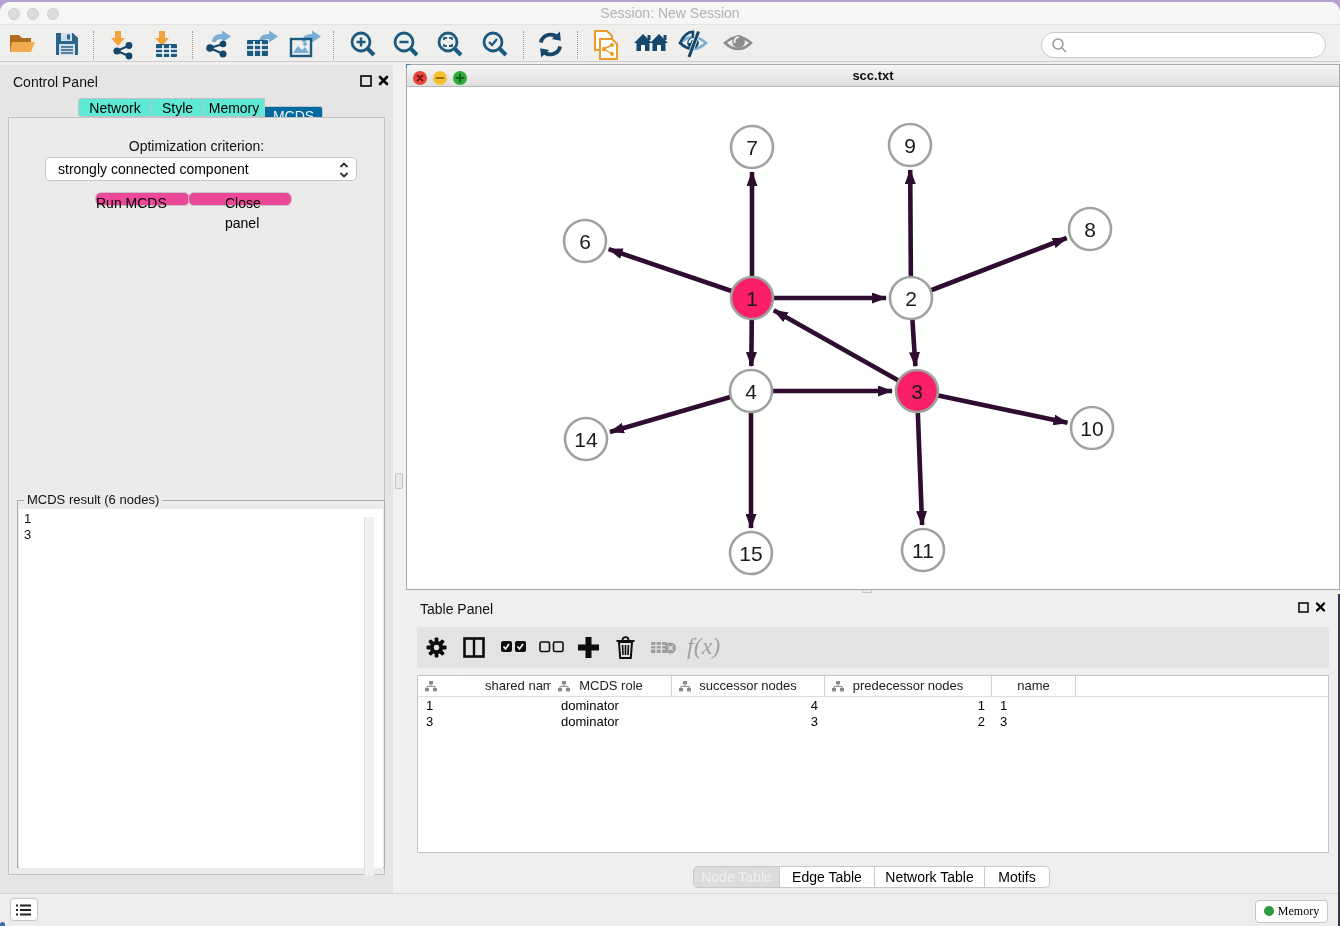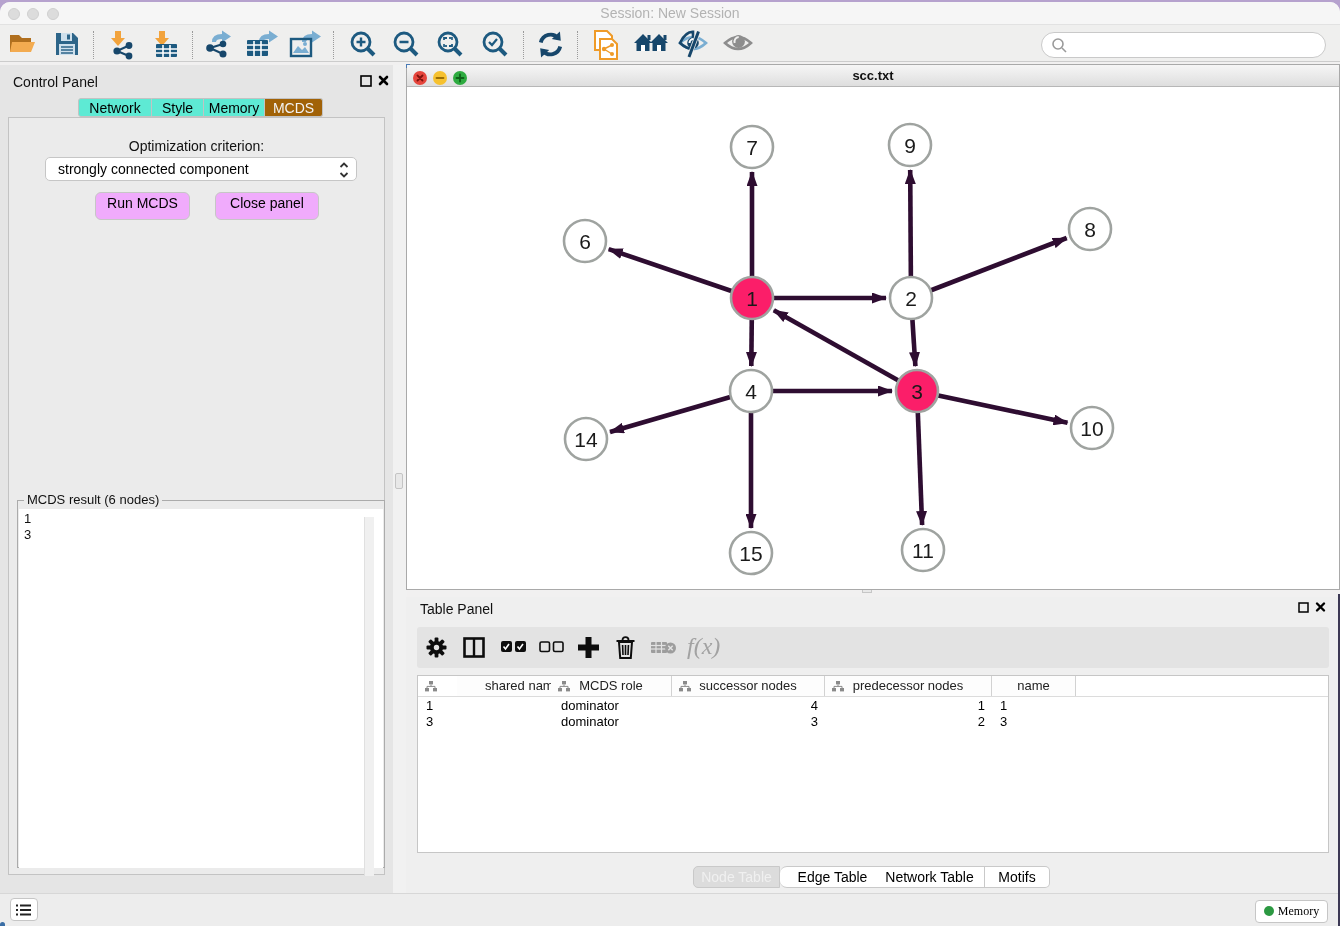--- a/index.html
+++ b/index.html
@@ -16,21 +16,21 @@
 .tbi{position:absolute;top:5px;}
 #search{position:absolute;left:1041px;top:7px;width:285px;height:26px;background:#fff;border:1px solid #c9c9c9;border-radius:13px;}
 
 #cpanel{position:absolute;left:0;top:63px;width:393px;height:828px;background:#e5e5e5;}
 #cpanel .hdr{position:absolute;left:13px;top:9px;font-size:14px;color:#111;}
 .tabrow{position:absolute;font-size:14px;color:#000;}
 .tab{position:absolute;top:0;height:19px;background:#5eead4;border:1px solid #c3c3c3;border-left:none;text-align:center;line-height:18px;}
 #card{position:absolute;left:8px;top:52px;width:377px;height:758px;background:#ebebeb;border:1px solid #c3c3c3;}
 #optlabel{position:absolute;left:0;top:20px;width:100%;text-align:center;font-size:14px;color:#111;}
 #dropdown{position:absolute;left:36px;top:39px;width:312px;height:24px;background:#fff;border:1px solid #c6c6c6;border-radius:5px;font-size:14px;line-height:22px;padding-left:12px;color:#000;}
-.btn{position:absolute;top:74px;height:28px;background:#f0abfc;border:1px solid #c6c6c6;border-radius:6px;font-size:14px;text-align:center;line-height:20px;}
+.btn{position:absolute;top:74px;height:14px;background:#ec4899;border:1px solid #c6c6c6;border-radius:6px;font-size:14px;text-align:left;line-height:20px;}
 #mcdsgroup{position:absolute;left:8px;top:382px;width:368px;height:368px;border:1px solid #ababab;}
 #mcdslabel{position:absolute;left:6px;top:-9px;background:#ebebeb;padding:0 3px;font-size:13px;color:#111;}
 #mcdstext{position:absolute;left:1px;top:8px;width:364px;height:359px;background:#fff;font-size:13px;color:#111;padding:2px 0 0 5px;line-height:16px;}
 #mcdsscroll{position:absolute;right:9px;top:8px;width:10px;height:359px;background:#f0f0f0;border-left:1px solid #e0e0e0;}
 
 #vdiv{position:absolute;left:393px;top:63px;width:14px;height:828px;background:#f1f1f1;}
 
 #netwin{position:absolute;left:406px;top:62px;width:934px;height:526px;background:#fff;border:1px solid #a9a9a9;padding-left:8px;}
 #nettitle{position:absolute;left:0;top:0;width:100%;height:22px;background:linear-gradient(#f6f6f6,#dedede);border-bottom:1px solid #b7b7b7;}
 #nettitle .t{position:absolute;width:100%;text-align:center;top:3px;font-size:13px;font-weight:bold;color:#111;}
@@ -218,32 +218,32 @@
   <div id="cpanel">
     <div class="hdr">Control Panel</div>
     <svg width="30" height="14" style="left:360px;top:9px;" viewBox="0 0 30 14">
         <rect x="1" y="2" width="10" height="10" fill="none" stroke="#000" stroke-width="1.6"></rect>
         <path d="M20 3 L27 10 M27 3 L20 10" stroke="#000" stroke-width="2.6" stroke-linecap="round"></path>
       </svg>
     <div class="tabrow" style="left:0;top:33px;">
       <div class="tab" style="left:78px;width:74px;border-left:1px solid #c3c3c3;border-radius:3px 0 0 3px;">Network</div>
       <div class="tab" style="left:152px;width:52px;">Style</div>
       <div class="tab" style="left:204px;width:61px;">Memory</div>
-      <div class="tab" style="left:265px;width:58px;background:#a16207;color:#f2f2f2;border-radius:0 3px 3px 0;">MCDS</div>
+      <div class="tab" style="left:265px;width:58px;background:#0369a1;color:#f2f2f2;border-radius:0 3px 3px 0;margin-top:8px;">MCDS</div>
     </div>
     <div id="card">
       <div id="dropdown">strongly connected component
         <svg width="10" height="16" style="right:7px;top:4px;left:auto;" viewBox="0 0 10 16">
             <path d="M1.5 5 L5 1.5 L8.5 5" fill="none" stroke="#333" stroke-width="1.8"></path>
             <path d="M1.5 11 L5 14.5 L8.5 11" fill="none" stroke="#333" stroke-width="1.8"></path>
           </svg>
       </div>
       <div id="optlabel">Optimization criterion:</div>
       <div class="btn" style="left:86px;width:95px;">Run MCDS</div>
-      <div class="btn" style="left:206px;width:104px;">Close panel</div>
+      <div class="btn" style="left:179px;width:104px;padding-left:36px;">Close panel</div>
       <div id="mcdsgroup">
         <div id="mcdslabel">MCDS result (6 nodes)</div>
         <div id="mcdstext">1<br>3<div id="mcdsscroll"></div></div>
       </div>
     </div>
   </div>
   <div id="vdiv"></div>
   <div style="position:absolute;left:395px;top:471px;width:8px;height:16px;background:#e8e8e8;border:1px solid #c4c4c4;border-radius:2px;"></div>
   <div style="position:absolute;left:862px;top:585px;width:10px;height:6px;background:#e8e8e8;border:1px solid #c6c6c6;"></div>
   <div style="position:absolute;left:1338px;top:592px;width:2px;height:334px;background:#3c3854;z-index:9;"></div>
@@ -437,21 +437,21 @@
       <div class="trow" style="left:407px;top:22px;width:160px;text-align:right;">1</div>
       <div class="trow" style="left:582px;top:22px;">1</div>
       <div class="trow" style="left:8px;top:38px;">3</div>
       <div class="trow" style="left:143px;top:38px;">dominator</div>
       <div class="trow" style="left:254px;top:38px;width:146px;text-align:right;">3</div>
       <div class="trow" style="left:407px;top:38px;width:160px;text-align:right;">2</div>
       <div class="trow" style="left:582px;top:38px;">3</div>
     </div>
     <div class="btabs">
       <div class="btab" style="left:287px;width:87px;background:#dcdcdc;color:#f0f0f0;border-left:1px solid #c9c9c9;border-radius:5px 0 0 5px;">Node Table</div>
-      <div class="btab" style="left:374px;width:106px;border-radius:7px;">Edge Table</div>
+      <div class="btab" style="left:374px;width:95px;">Edge Table</div>
       <div class="btab" style="left:469px;width:110px;">Network Table</div>
       <div class="btab" style="left:579px;width:65px;border-radius:0 5px 5px 0;">Motifs</div>
     </div>
   </div>
   <div id="status">
     <div id="sbtn">
         <svg width="18" height="14" style="left:4px;top:4px;" viewBox="0 0 18 14">
           <g stroke="#222" stroke-width="2">
             <line x1="1" y1="2.5" x2="3" y2="2.5"></line>
             <line x1="5" y1="2.5" x2="16" y2="2.5"></line>

